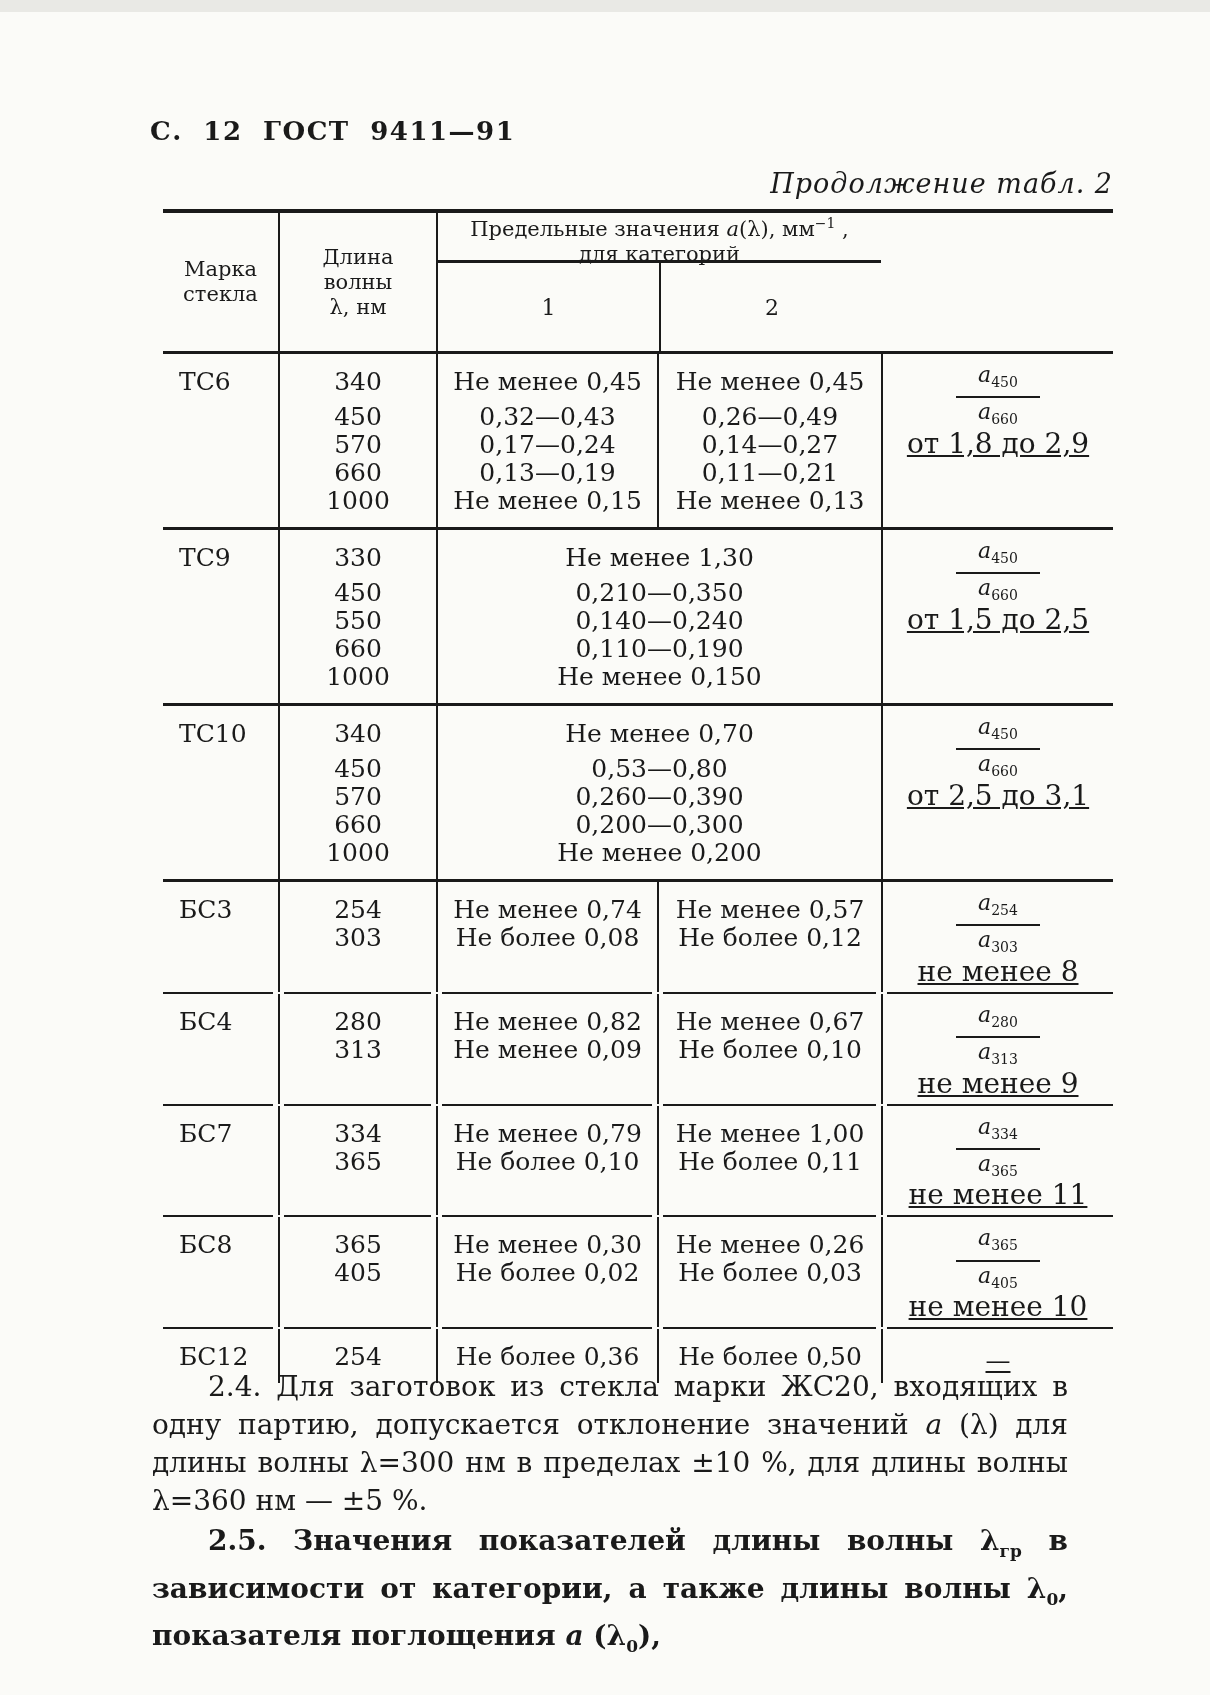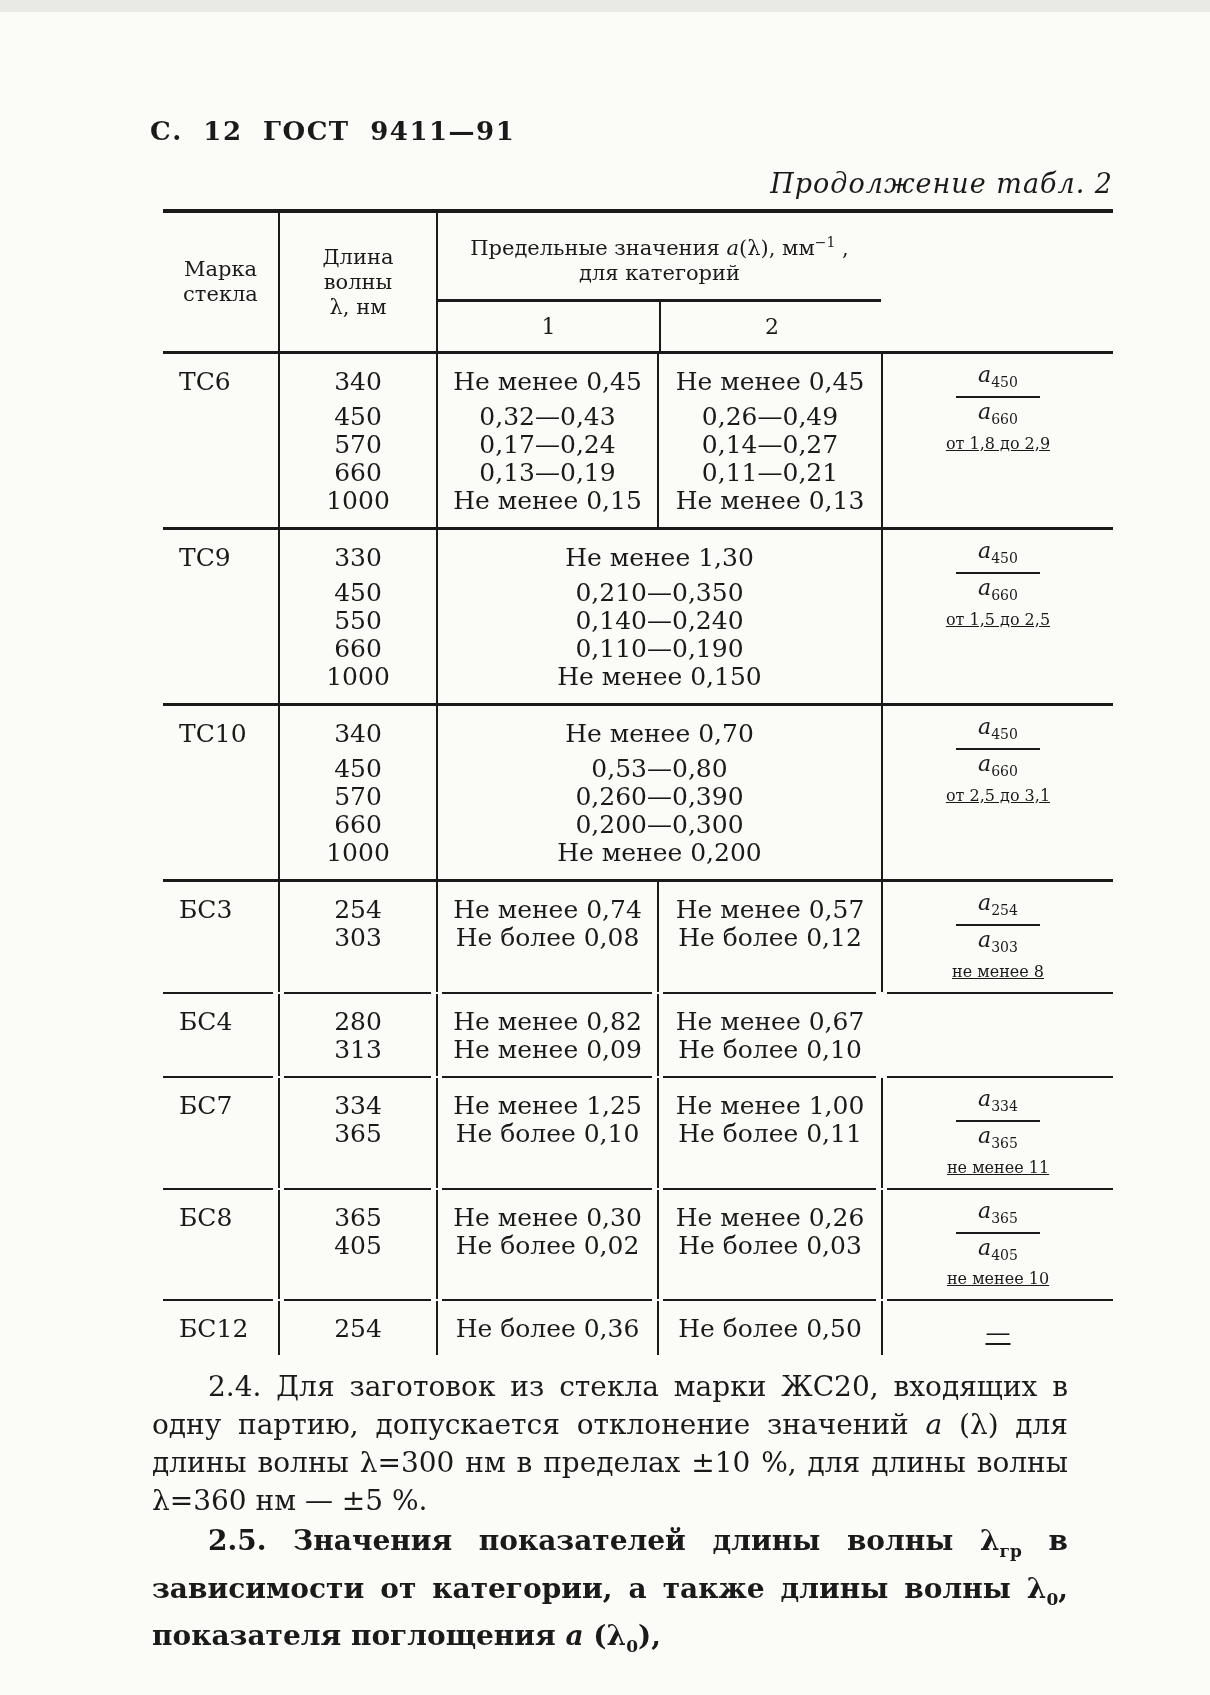--- a/index.html
+++ b/index.html
@@ -28,40 +28,40 @@
   .tablewrap { position: absolute; left: 163px; top: 197px; width: 950px; }
   .thead {
     display: grid; grid-template-columns: 115px 158px 445px 232px;
     border-top: 4px solid #1a1a1a; border-bottom: 3px solid #1a1a1a;
     height: 145px; font-size: 21px; line-height: 25px; text-align: center;
   }
   .bl { border-left: 2px solid #1a1a1a; }
   .th-mark, .th-wl, .th-ratio { display: flex; flex-direction: column; justify-content: center; }
   .th-limits { display: flex; flex-direction: column; }
   .limits-top {
-    height: 89px; display: flex; flex-direction: column; justify-content: center;
+    height: 50px; display: flex; flex-direction: column; justify-content: center;
     border-bottom: 3px solid #1a1a1a; padding-top: 4px;
   }
   .limits-cats { flex: 1; display: grid; grid-template-columns: 221px 224px; align-items: stretch; }
   .th-cat { display: flex; align-items: center; justify-content: center; font-size: 22px; }
   sup { font-size: 14px; }
   .fvar { font-style: italic; }
   
   .tgroup { display: grid; grid-template-columns: 115px 158px 221px 224px 232px; }
   .cell { padding: 14px 0 12px; font-size: 25px; line-height: 28px; }
   .center { text-align: center; }
   .mark-cell { padding-left: 16px; }
   .merged { grid-column: span 2; text-align: center; }
   .val.gap { margin-bottom: 7px; }
   .ratio-cell { padding-top: 10px; padding-bottom: 8px; text-decoration: underline; }
   .frac { display: inline-block; font-size: 22px; line-height: 22px; }
   .frac .num { border-bottom: 2px solid #1a1a1a; padding: 0 22px 3px; font-style: italic; }
   .frac .den { padding-top: 3px; font-style: italic; }
   .frac sub { font-size: 14px; font-style: normal; }
-  .ratio-note { font-size: 16px; line-height: 24px; margin-top: 1px; }
+  .ratio-note { font-size: 28px; line-height: 24px; margin-top: 1px; }
   .dash { font-size: 25px; padding-top: 8px; }
   .rule { width: 950px; }
   .rule-full { height: 3px; background: #1a1a1a; }
   .rule-seg {
     height: 2px;
     background: linear-gradient(to right,
       #1a1a1a 0 110px, transparent 110px 121px,
       #1a1a1a 121px 268px, transparent 268px 279px,
       #1a1a1a 279px 489px, transparent 489px 500px,
       #1a1a1a 500px 713px, transparent 713px 724px,
@@ -215,32 +215,33 @@
             <div class="val">313</div>
           </div>
           <div class="cell center bl">
             <div class="val">Не менее 0,82</div>
             <div class="val">Не менее 0,09</div>
           </div>
           <div class="cell center bl">
             <div class="val">Не менее 0,67</div>
             <div class="val">Не более 0,10</div>
           </div>
+          <div class="cell center bl ratio-cell"><div class="frac"><div class="num"><span class="fvar">a</span><sub>280</sub></div><div class="den"><span class="fvar">a</span><sub>313</sub></div></div><div class="ratio-note">не менее 9</div></div>
         </div>
         <div class="rule rule-seg"></div>
         <div class="tgroup">
           <div class="cell mark-cell">
             <div class="mark-label">БС7</div>
           </div>
           <div class="cell center bl">
             <div class="val">334</div>
             <div class="val">365</div>
           </div>
           <div class="cell center bl">
-            <div class="val">Не менее 1,25</div>
+            <div class="val">Не менее 0,79</div>
             <div class="val">Не более 0,10</div>
           </div>
           <div class="cell center bl">
             <div class="val">Не менее 1,00</div>
             <div class="val">Не более 0,11</div>
           </div>
           <div class="cell center bl ratio-cell"><div class="frac"><div class="num"><span class="fvar">a</span><sub>334</sub></div><div class="den"><span class="fvar">a</span><sub>365</sub></div></div><div class="ratio-note">не менее 11</div></div>
         </div>
         <div class="rule rule-seg"></div>
         <div class="tgroup">

